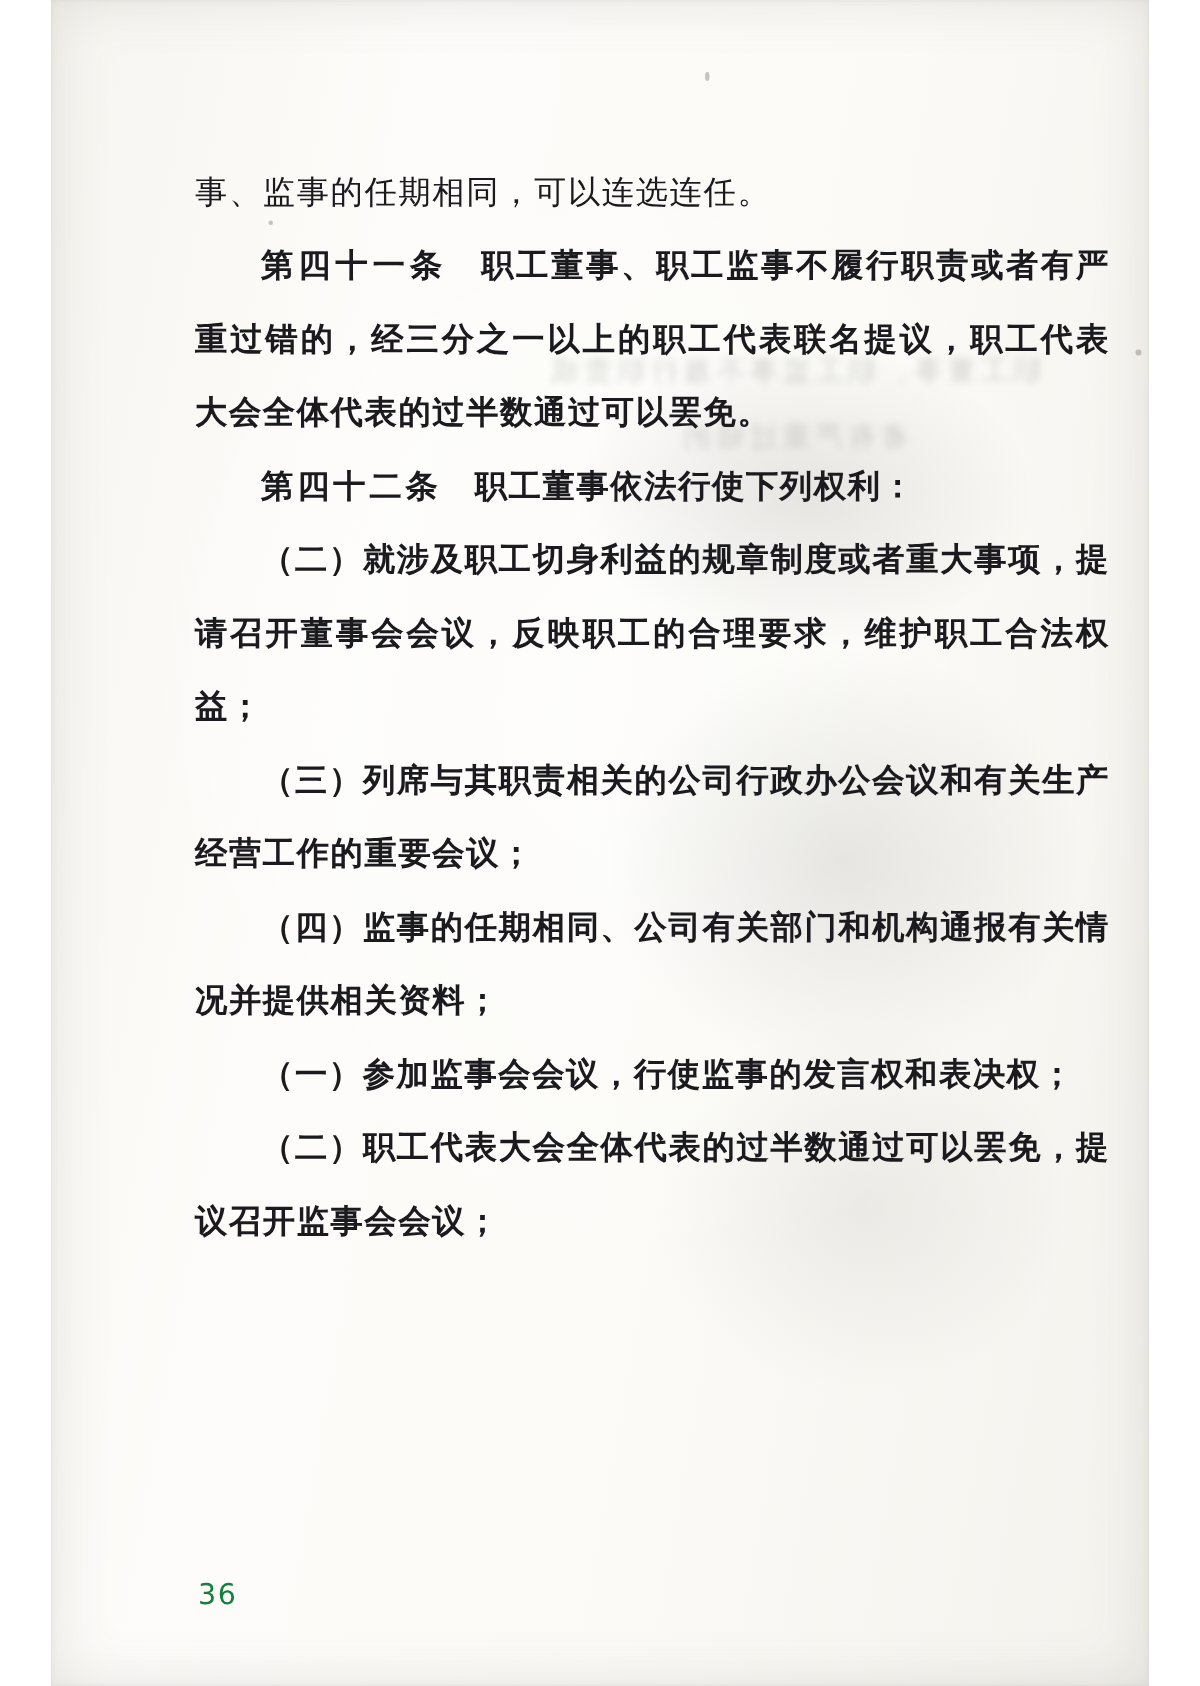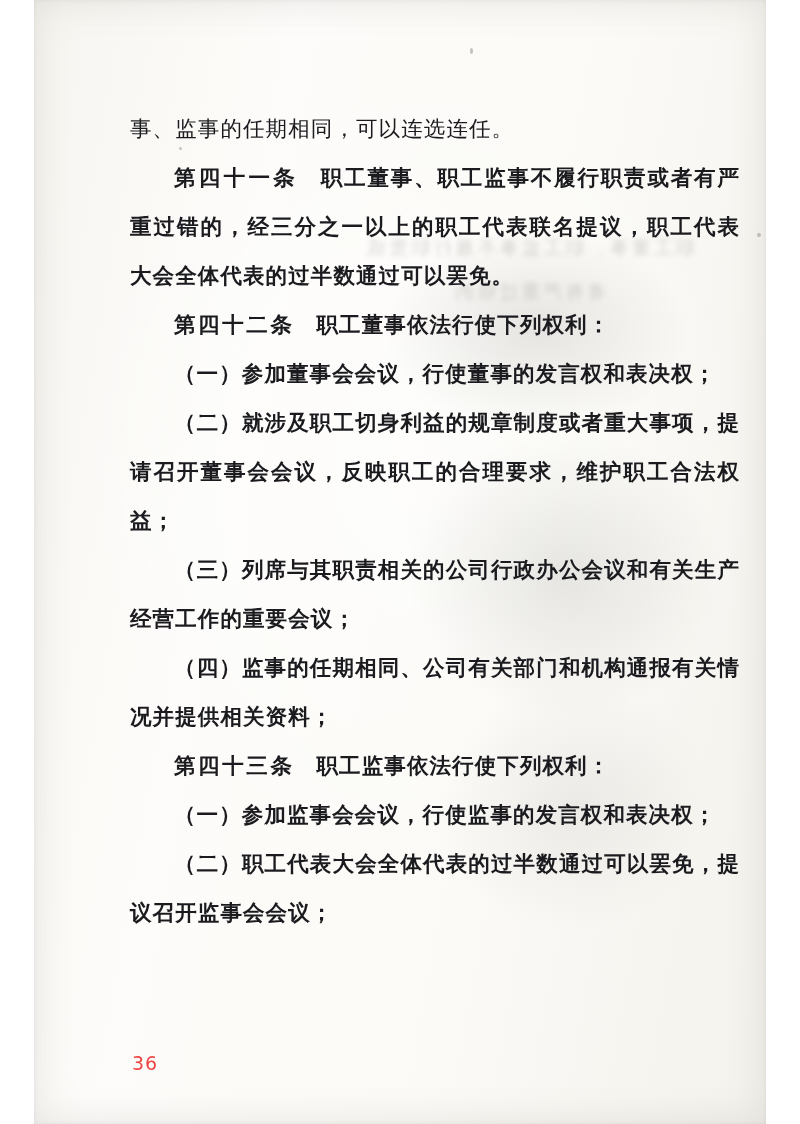--- a/index.html
+++ b/index.html
@@ -78,21 +78,21 @@
   }
   .gap {
     display: inline-block;
     width: 22px;
   }
   .page-number {
     position: absolute;
     left: 98px;
     top: 1052px;
     font-size: 19px;
-    color: #ef4444;
+    color: #15803d;
     font-family: "DejaVu Sans", sans-serif;
     letter-spacing: 1px;
   }
   .speck {
     position: absolute;
     background: #9a968c;
     border-radius: 50%;
     pointer-events: none;
     opacity: 0.55;
   }
@@ -111,25 +111,23 @@
 
   <div class="speck" style="left:436px; top:48px; width:3px; height:6px;"></div>
   <div class="speck" style="left:723px; top:233px; width:4px; height:4px;"></div>
   <div class="speck" style="left:737px; top:290px; width:3px; height:3px;"></div>
   <div class="speck" style="left:145px; top:147px; width:3px; height:3px;"></div>
 
   <div class="content">
     <p><span>事、监事的任期相同，可以连选连任。</span></p>
     <p class="indent"><span class="art-title">第四十一条</span><span class="gap"></span><span>职工董事、职工监事不履行职责或者有严重过错的，经三分之一以上的职工代表联名提议，职工代表大会全体代表的过半数通过可以罢免。</span></p>
     <p class="indent"><span class="art-title">第四十二条</span><span class="gap"></span><span>职工董事依法行使下列权利：</span></p>
-    <p class="indent"><span>（一）参加董事会会议，行使董事的发言权和表决权；</span></p>
     <p class="indent"><span>（二）就涉及职工切身利益的规章制度或者重大事项，提请召开董事会会议，反映职工的合理要求，维护职工合法权益；</span></p>
     <p class="indent"><span>（三）列席与其职责相关的公司行政办公会议和有关生产经营工作的重要会议；</span></p>
     <p class="indent"><span>（四）监事的任期相同、公司有关部门和机构通报有关情况并提供相关资料；</span></p>
-    <p class="indent"><span class="art-title">第四十三条</span><span class="gap"></span><span>职工监事依法行使下列权利：</span></p>
     <p class="indent"><span>（一）参加监事会会议，行使监事的发言权和表决权；</span></p>
     <p class="indent"><span>（二）职工代表大会全体代表的过半数通过可以罢免，提议召开监事会会议；</span></p>
 
   </div>
 
   <div class="page-number">36</div>
 
   <div class="edge-shadow"></div>
 </div>
 

